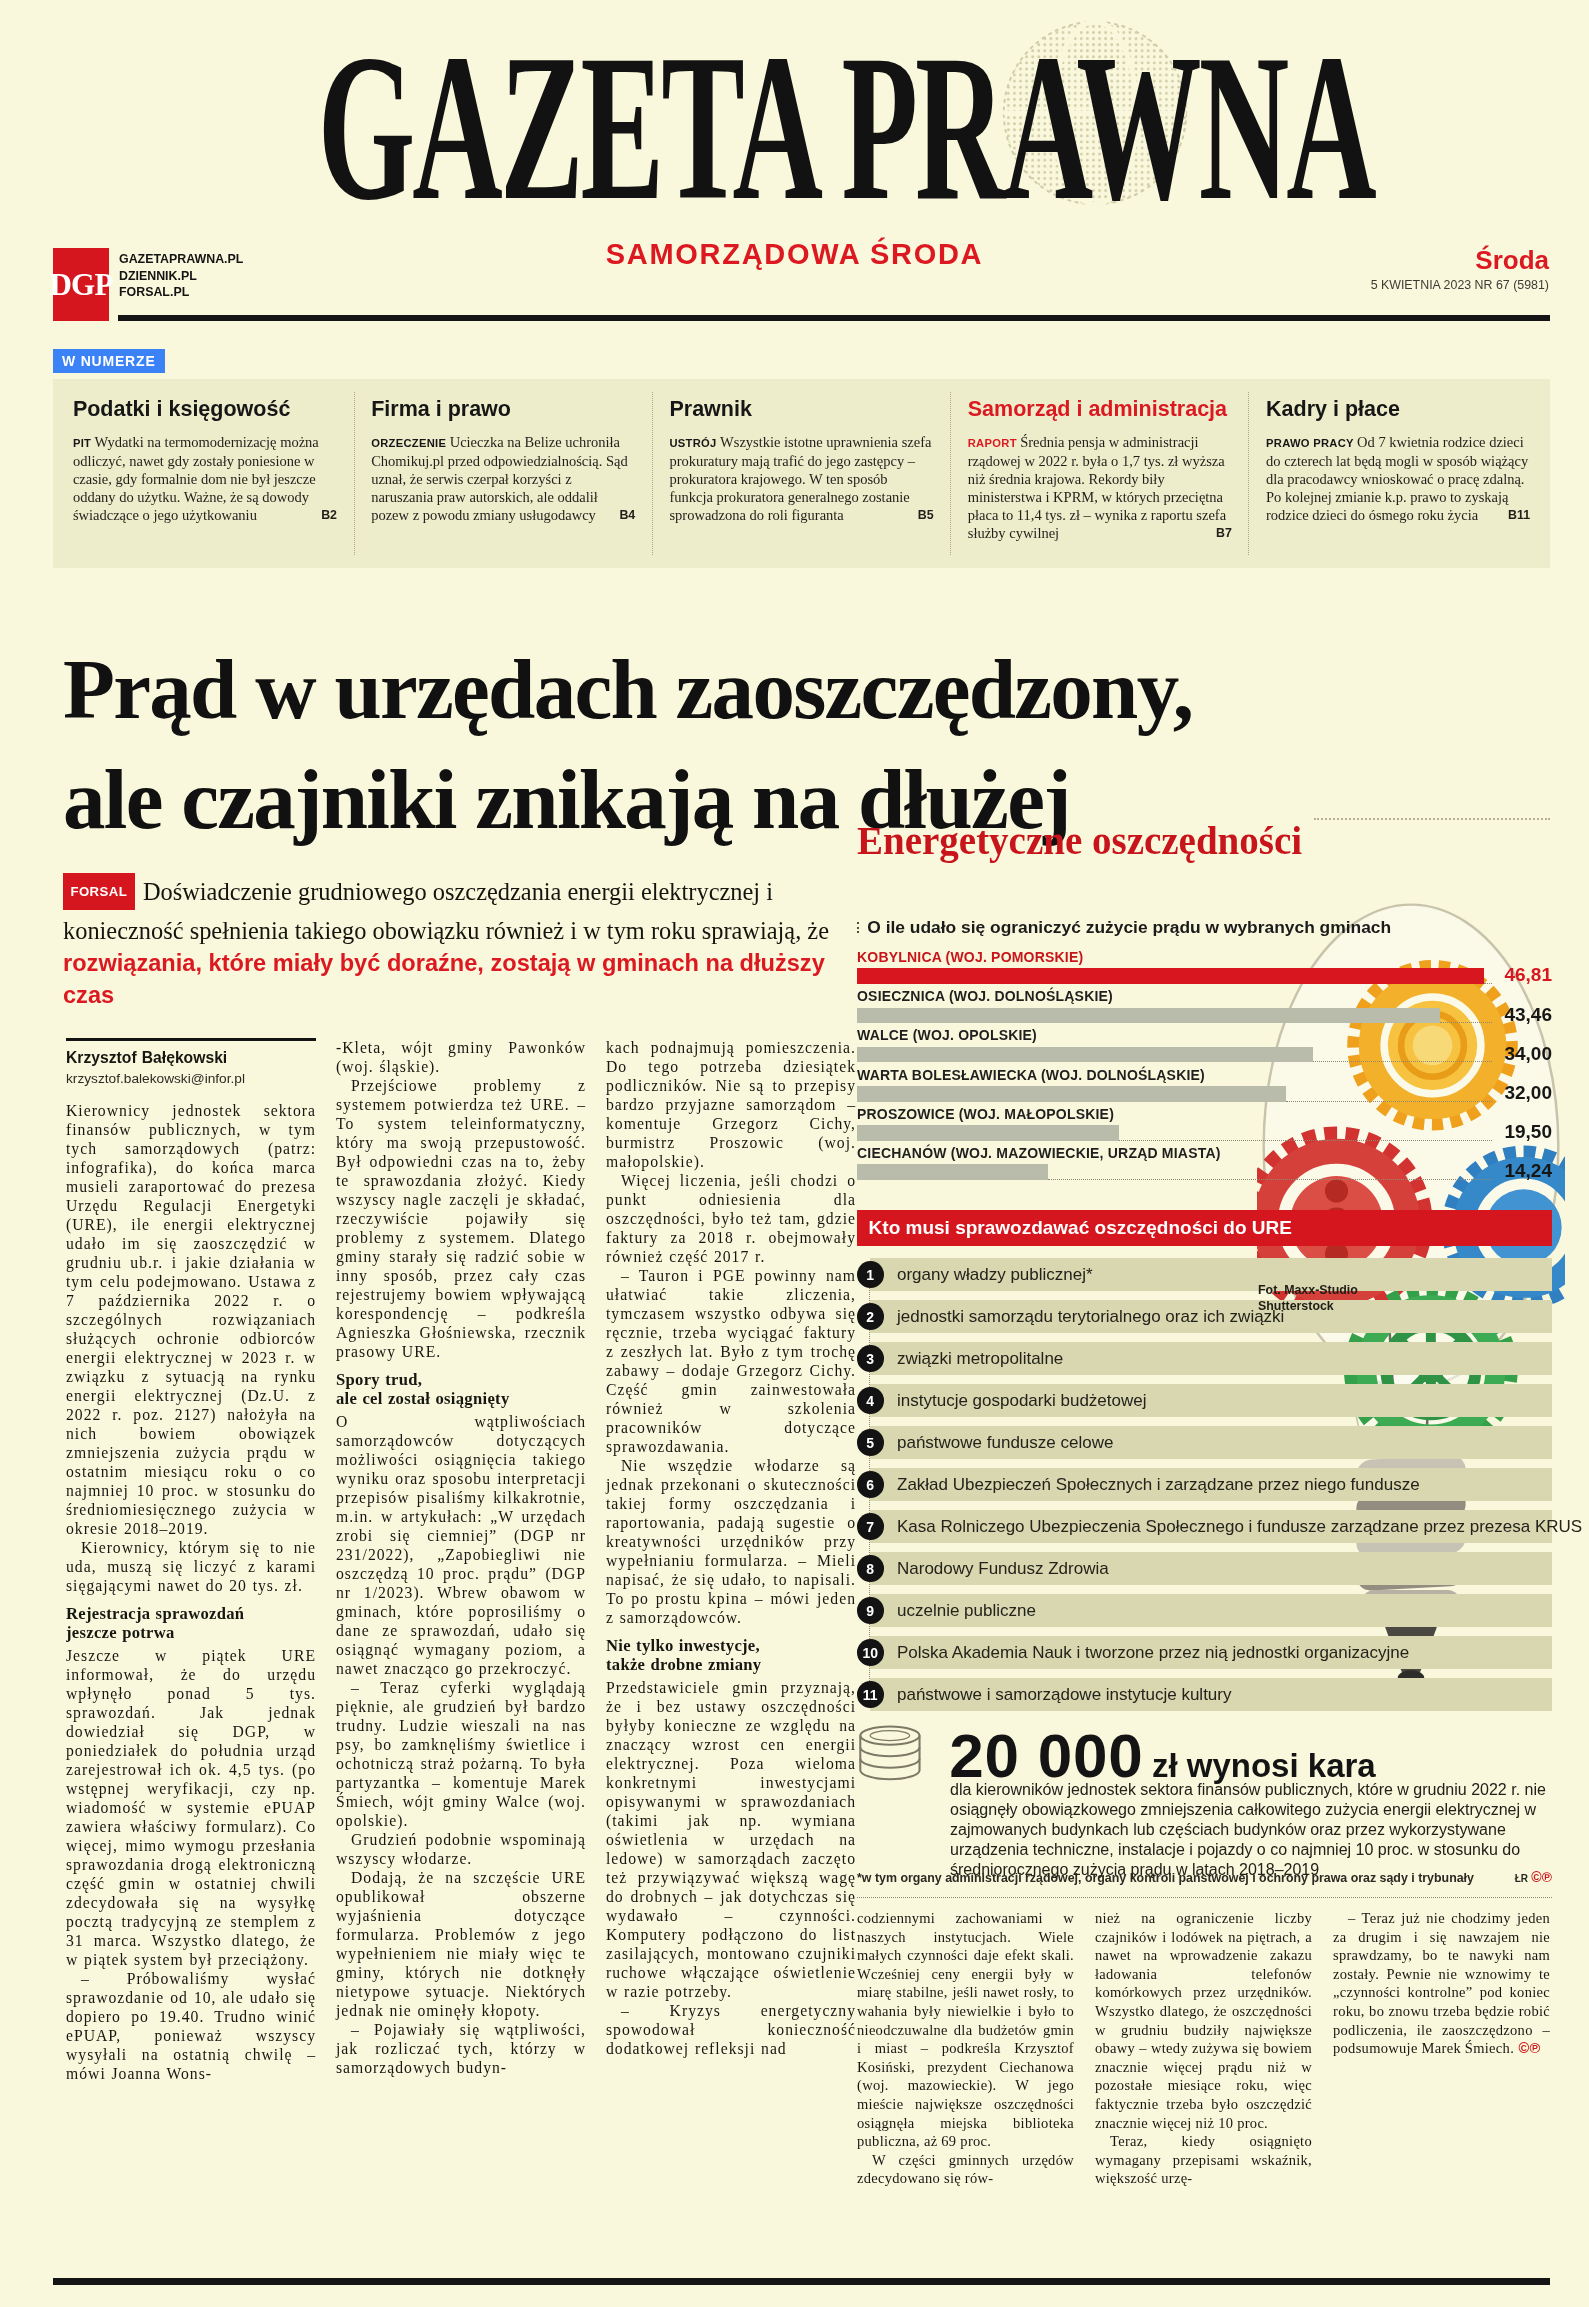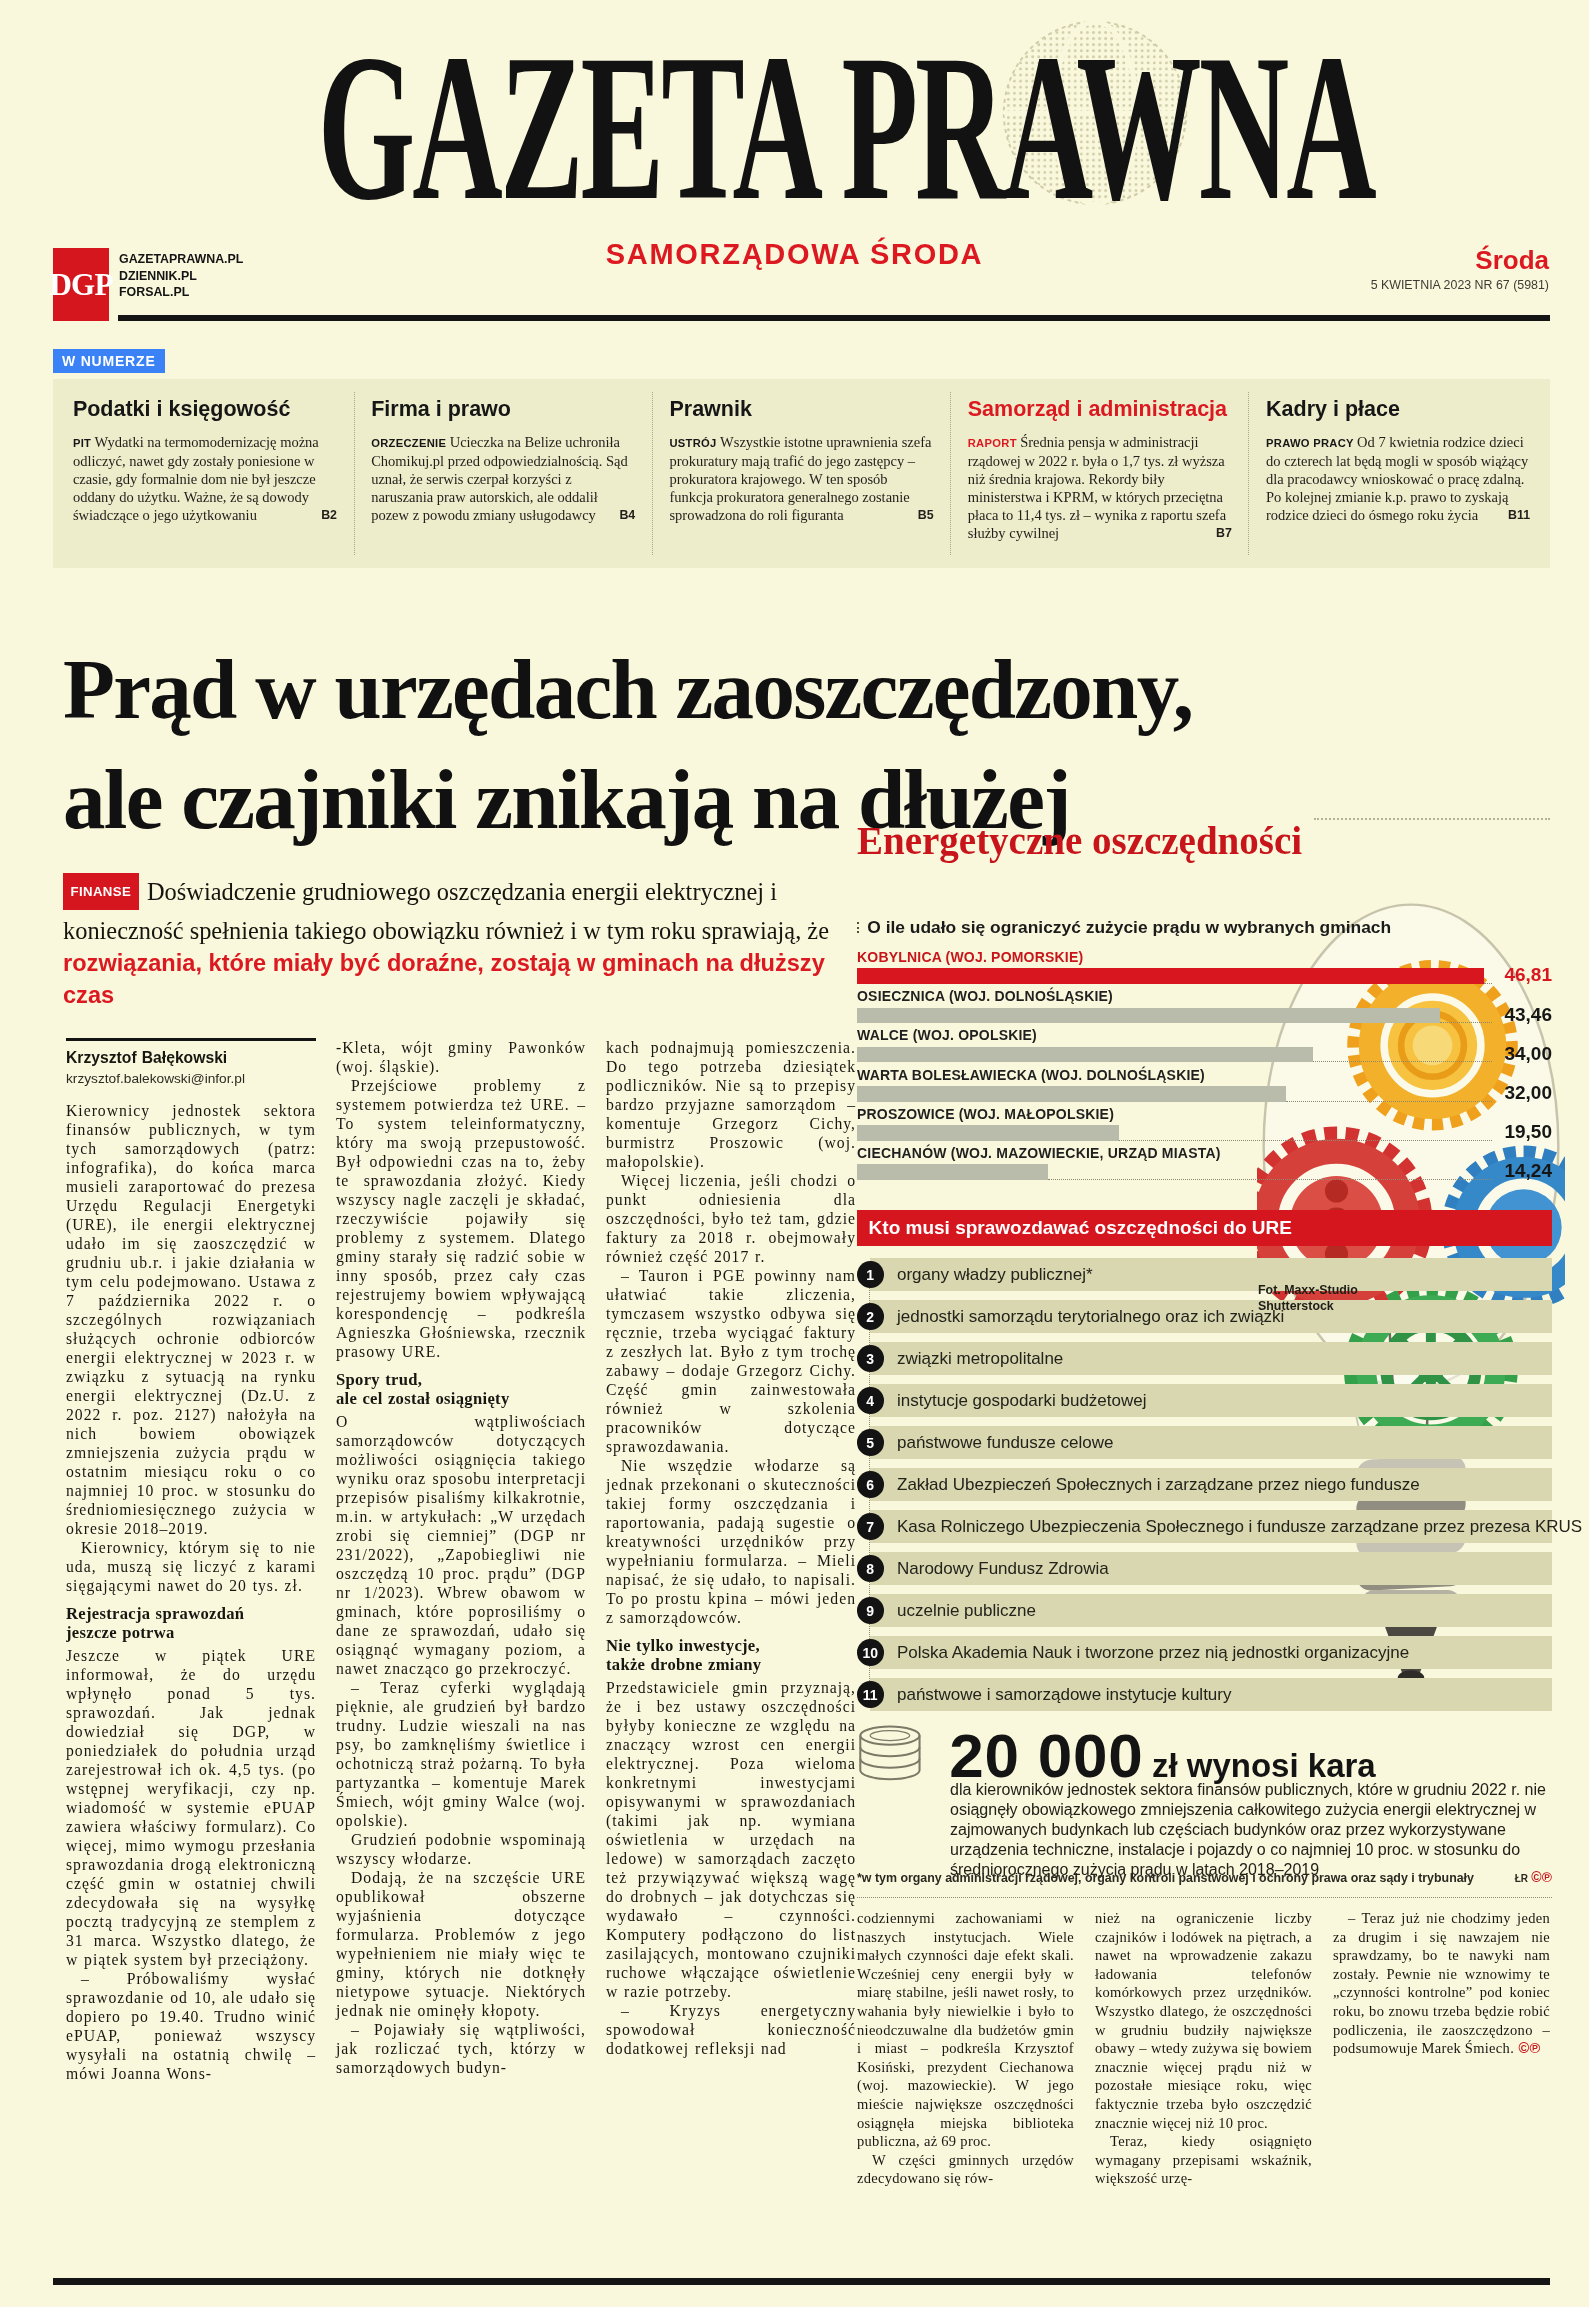--- a/index.html
+++ b/index.html
@@ -167,21 +167,21 @@
       </div>
       <div class="iss-col">
         <div class="iss-h" style="color: rgb(22, 22, 22);">Kadry i płace</div>
         <div class="iss-p"><span class="iss-k" style="color: rgb(22, 22, 22);">PRAWO PRACY </span>Od 7 kwietnia rodzice dzieci do czterech lat będą mogli w sposób wiążący dla pracodawcy wnioskować o pracę zdalną. Po kolejnej zmianie k.p. prawo to zyskają rodzice dzieci do ósmego roku życia <span class="iss-pg">B11</span></div>
       </div>
     </div>
 
   <div class="headline" style="white-space:pre-line;">Prąd w urzędach zaoszczędzony,
 ale czajniki znikają na dłużej</div>
   <div class="lead">
-    <span class="lead-badge">FINANSE</span><span>Doświadczenie grudniowego oszczędzania energii elektrycznej i konieczność spełnienia takiego obowiązku również i w tym roku sprawiają, że </span><span class="lead-red">rozwiązania, które miały być doraźne, zostają w gminach na dłuższy czas</span>
+    <span class="lead-badge">FORSAL</span><span>Doświadczenie grudniowego oszczędzania energii elektrycznej i konieczność spełnienia takiego obowiązku również i w tym roku sprawiają, że </span><span class="lead-red">rozwiązania, które miały być doraźne, zostają w gminach na dłuższy czas</span>
   </div>
 
   <div class="article-cols">
     <div class="col">
       <div class="by-rule"></div>
       <div class="by-name">Krzysztof Bałękowski</div>
       <div class="by-mail">krzysztof.balekowski@infor.pl</div>
     <div class="par">Kierownicy jednostek sektora finansów publicznych, w tym tych samorządowych (patrz: infografika), do końca marca musieli zaraportować do prezesa Urzędu Regulacji Energetyki (URE), ile energii elektrycznej udało im się zaoszczędzić w grudniu ub.r. i jakie działania w tym celu podejmowano. Ustawa z 7 października 2022 r. o szczególnych rozwiązaniach służących ochronie odbiorców energii elektrycznej w 2023 r. w związku z sytuacją na rynku energii elektrycznej (Dz.U. z 2022 r. poz. 2127) nałożyła na nich bowiem obowiązek zmniejszenia zużycia prądu w ostatnim miesiącu roku o co najmniej 10 proc. w stosunku do średniomiesięcznego zużycia w okresie 2018–2019.</div>
         <div class="par ind">Kierownicy, którym się to nie uda, muszą się liczyć z karami sięgającymi nawet do 20 tys. zł.</div>
         <div class="sub">Rejestracja sprawozdań

